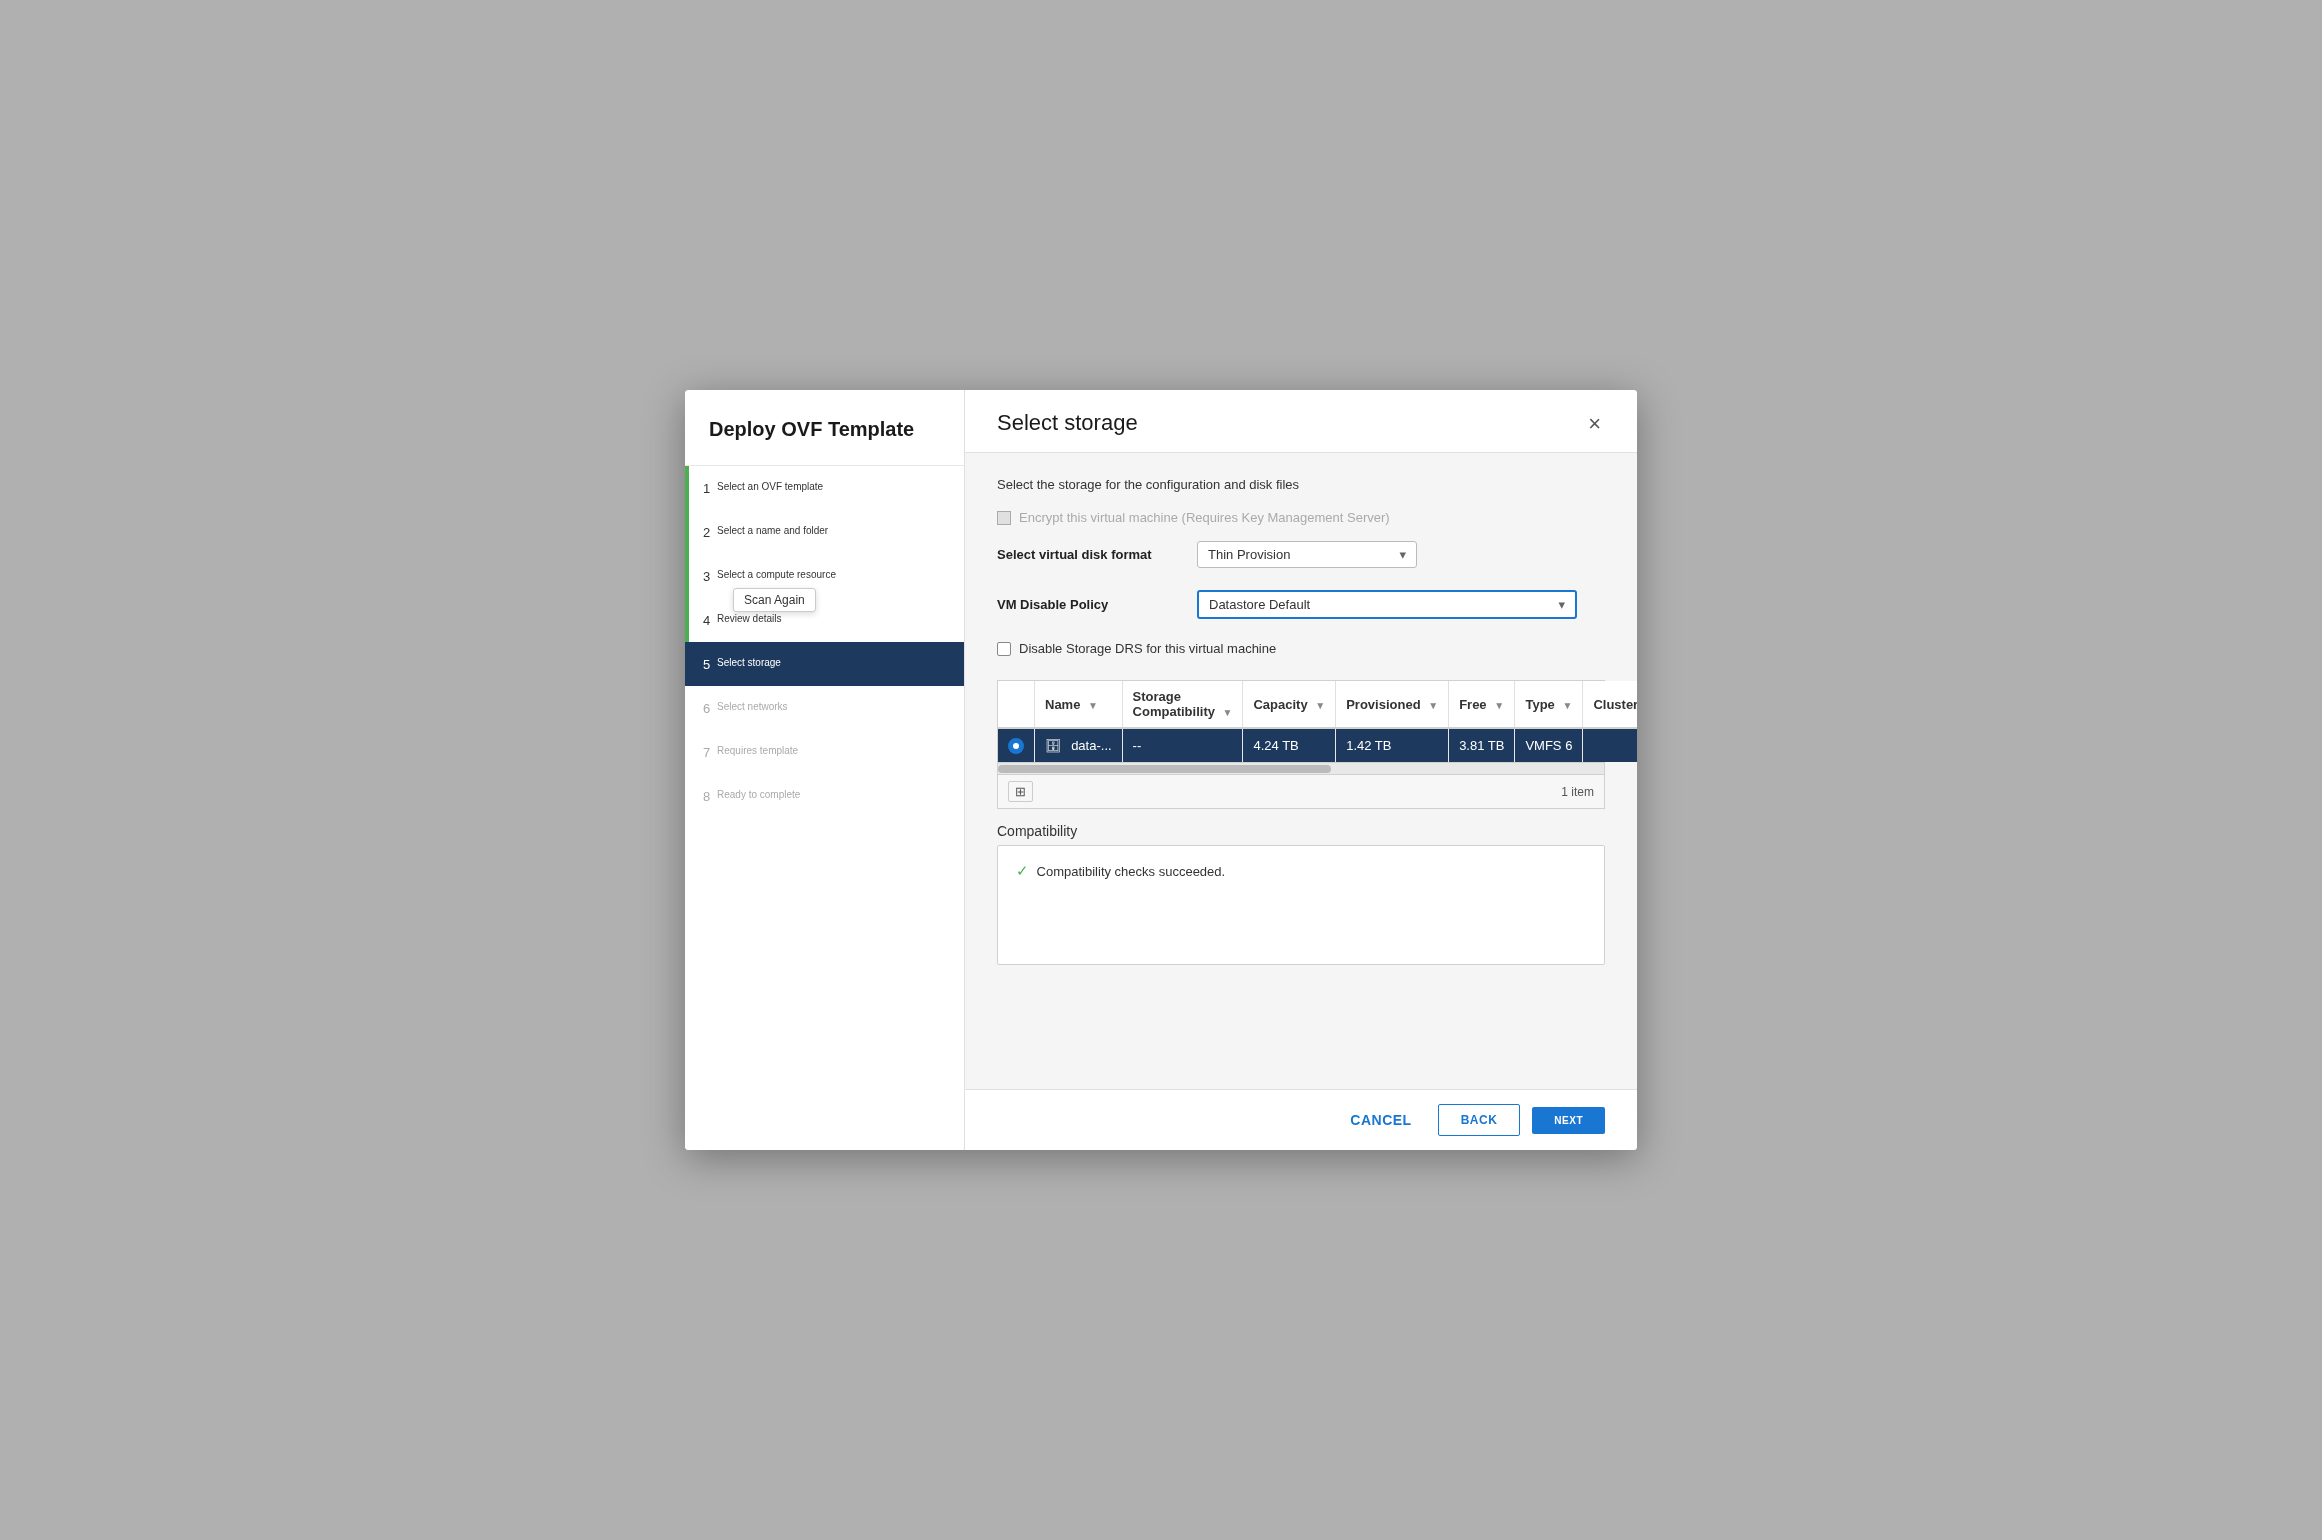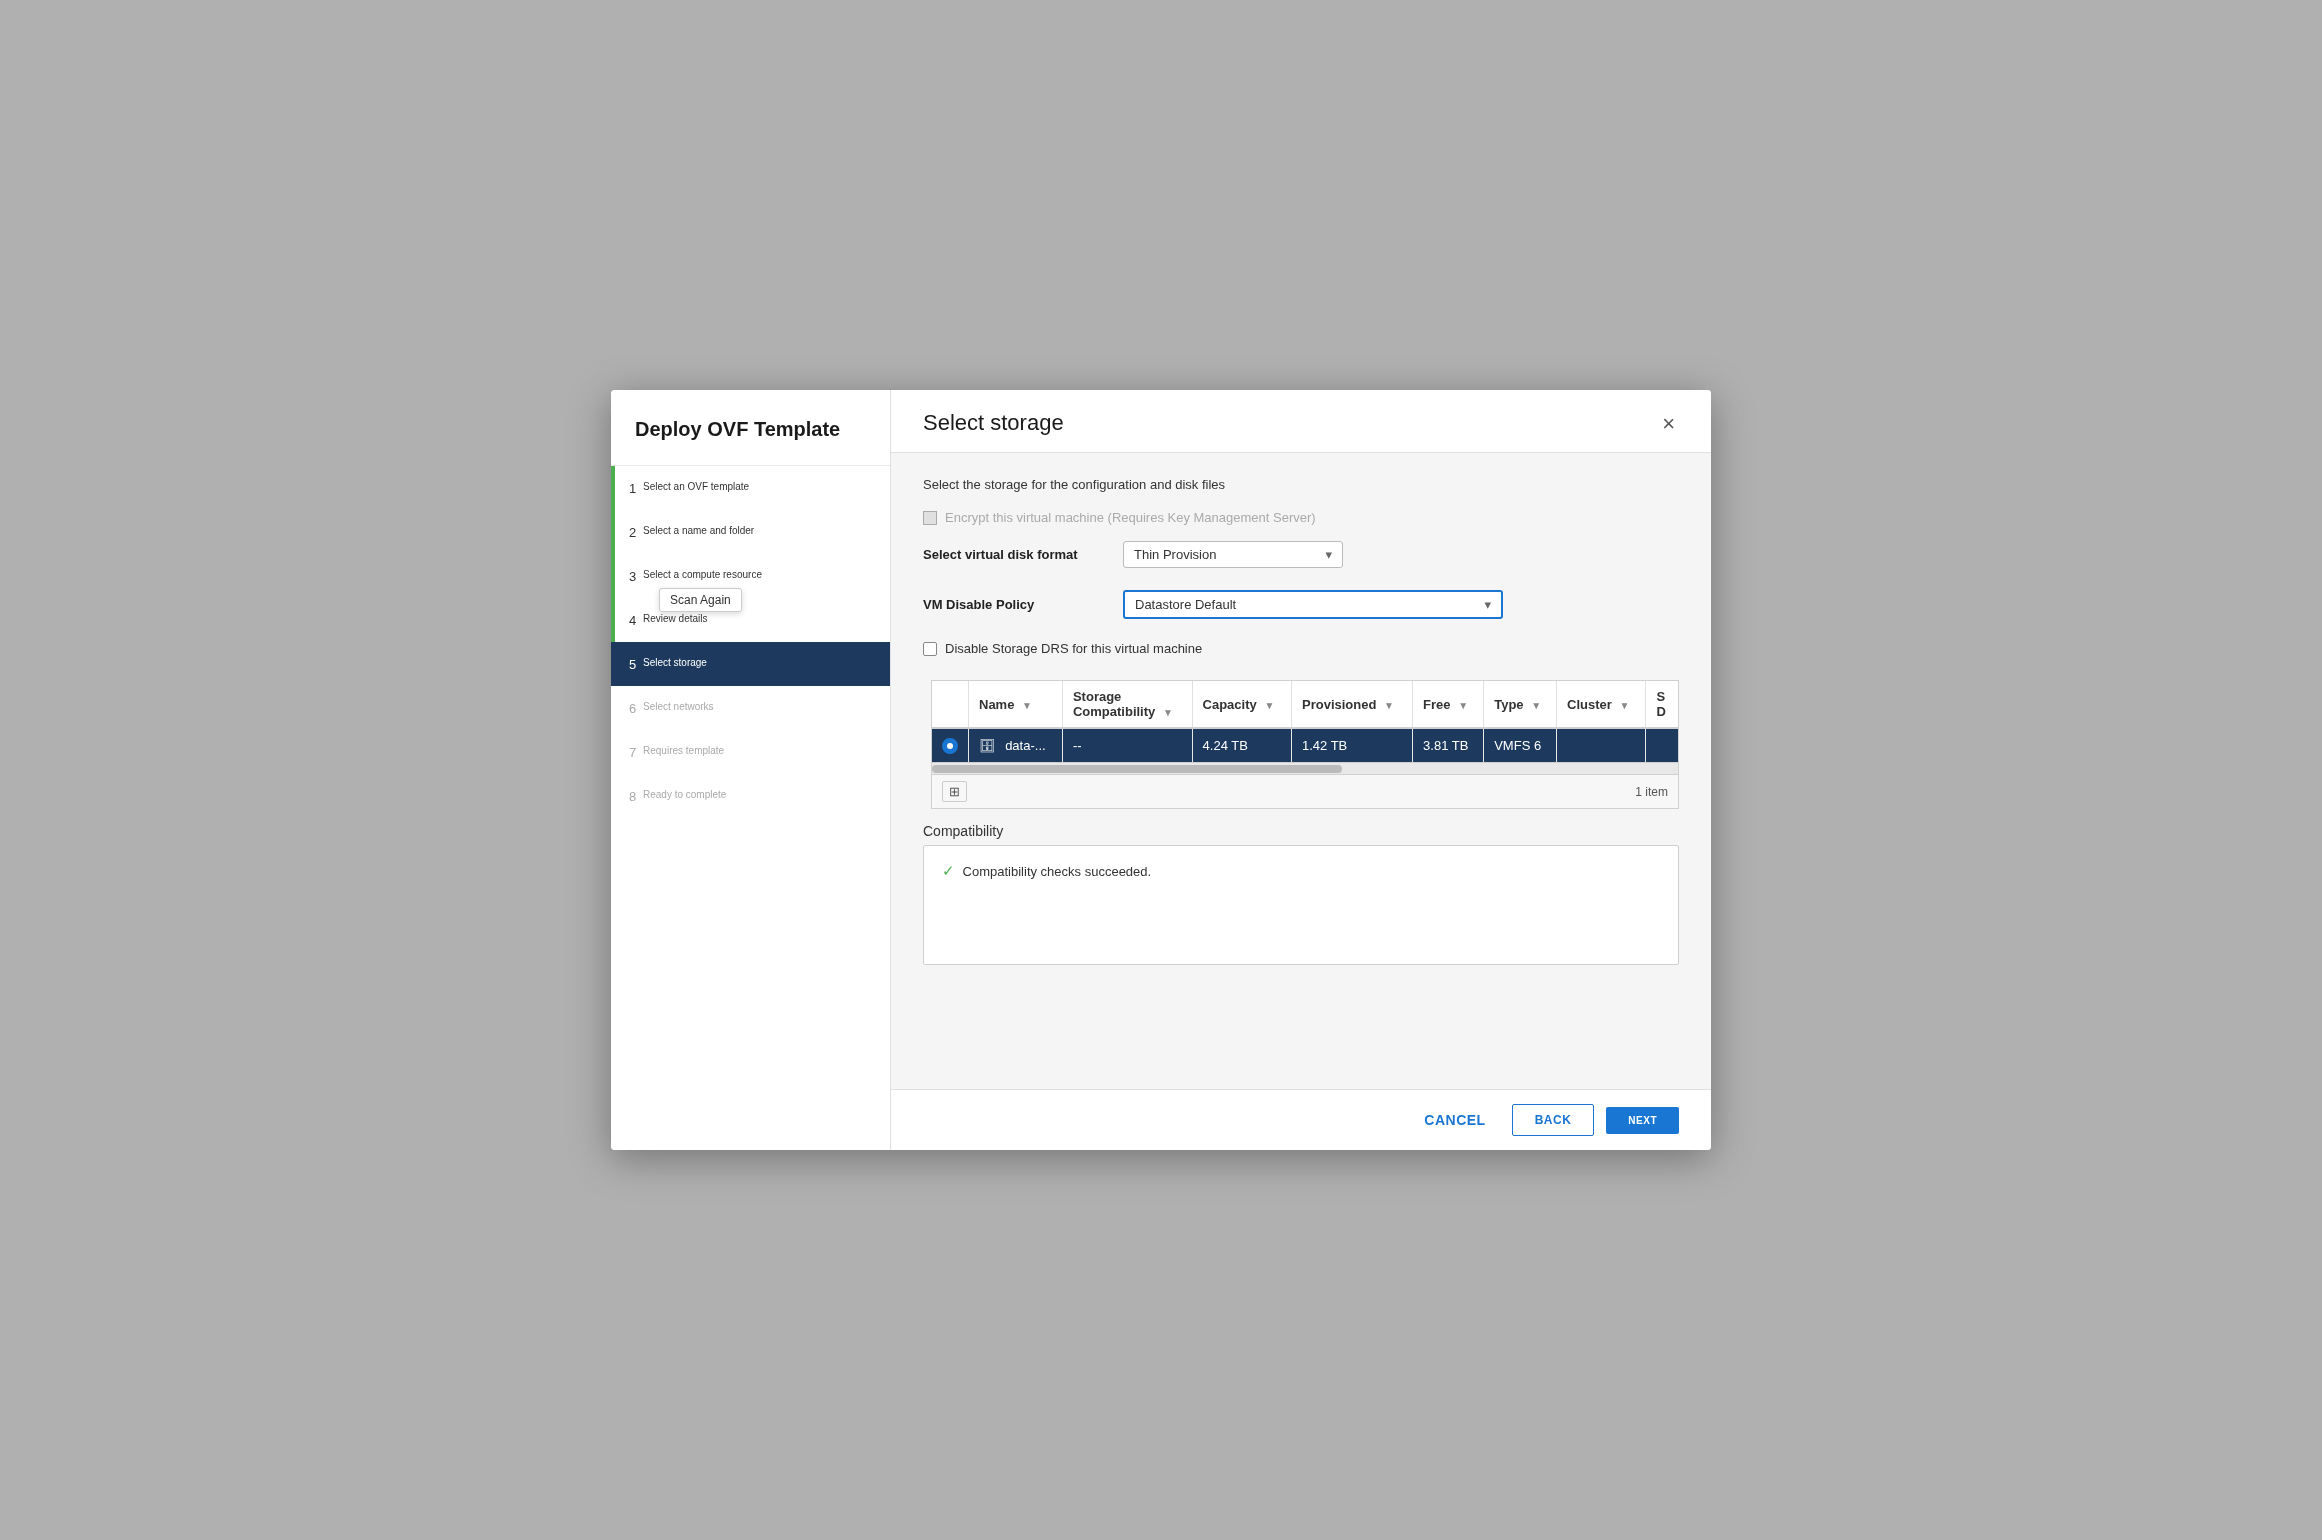--- a/index.html
+++ b/index.html
@@ -7,21 +7,21 @@
       font-family: -apple-system, BlinkMacSystemFont, "Segoe UI", Arial, sans-serif;
       background: #b0b0b0;
       display: flex;
       align-items: center;
       justify-content: center;
       min-height: 100vh;
       font-size: 14px;
     }
     .dialog {
       display: flex;
-      width: 1100px;
+      width: 952px;
       min-height: 760px;
       background: #fff;
       border-radius: 4px;
       box-shadow: 0 8px 40px rgba(0,0,0,0.35);
       overflow: hidden;
     }
     
     .sidebar {
       width: 280px;
       min-width: 280px;
@@ -220,21 +220,20 @@
     }
     .drs-label {
       font-size: 13px;
       color: #333;
     }
     
     .storage-table-wrapper {
       border: 1px solid #d0d0d0;
       background: #fff;
       flex: 0 0 auto;
-      margin-left: 8px;
     }
     .storage-table {
       width: 100%;
       border-collapse: collapse;
       font-size: 13px;
     }
     .storage-table thead tr {
       background: #fff;
       border-bottom: 2px solid #d0d0d0;
     }

